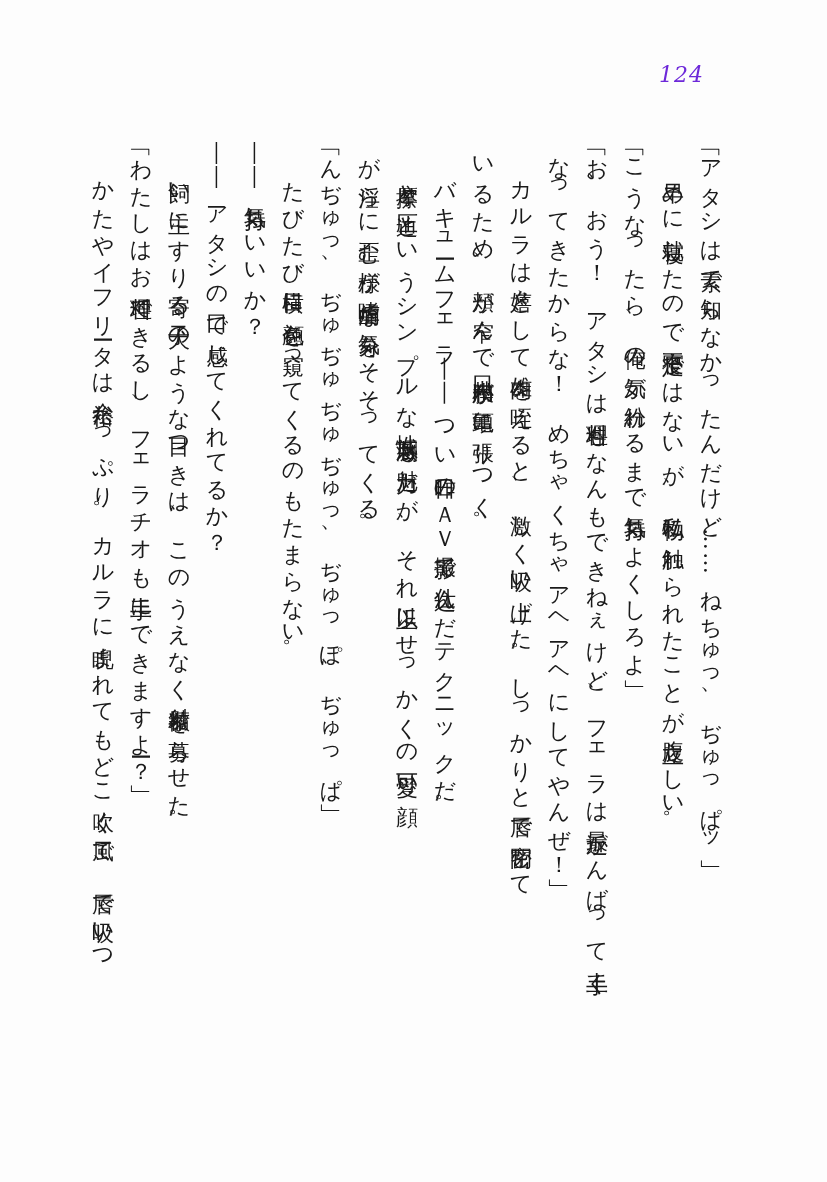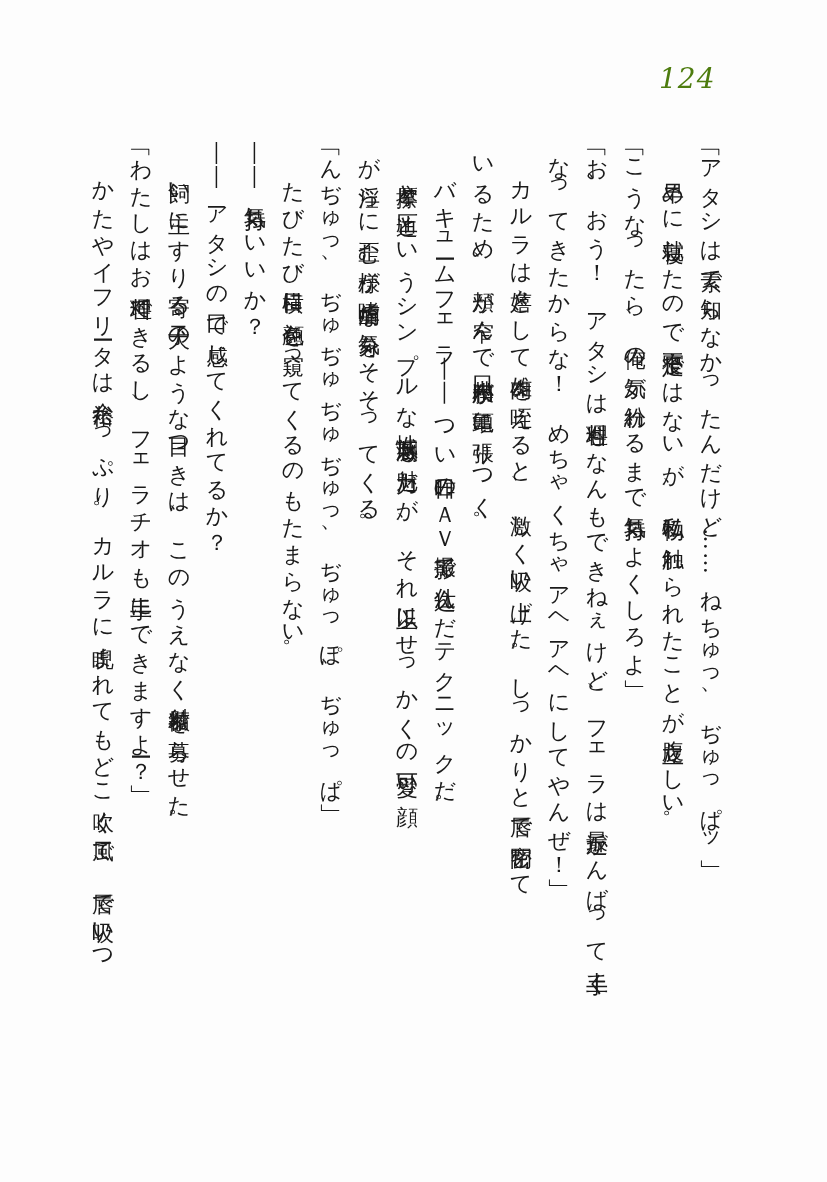--- a/index.html
+++ b/index.html
@@ -15,24 +15,24 @@
     font-family: "DejaVu Serif", "Liberation Serif", serif;
   }
   .page {
     position: absolute;
     inset: 0;
   }
   .folio {
     position: absolute;
     top: 62px;
     left: 659px;
-    font-size: 28px;
+    font-size: 22px;
     font-style: italic;
     letter-spacing: 1px;
-    color: #4d7c0f;
+    color: #6d28d9;
   }
   .text-block {
     position: absolute;
     top: 142px;
     right: 97px;
     height: 940px;
     writing-mode: vertical-rl;
     text-orientation: mixed;
     font-size: 22px;
     line-height: 38px;

